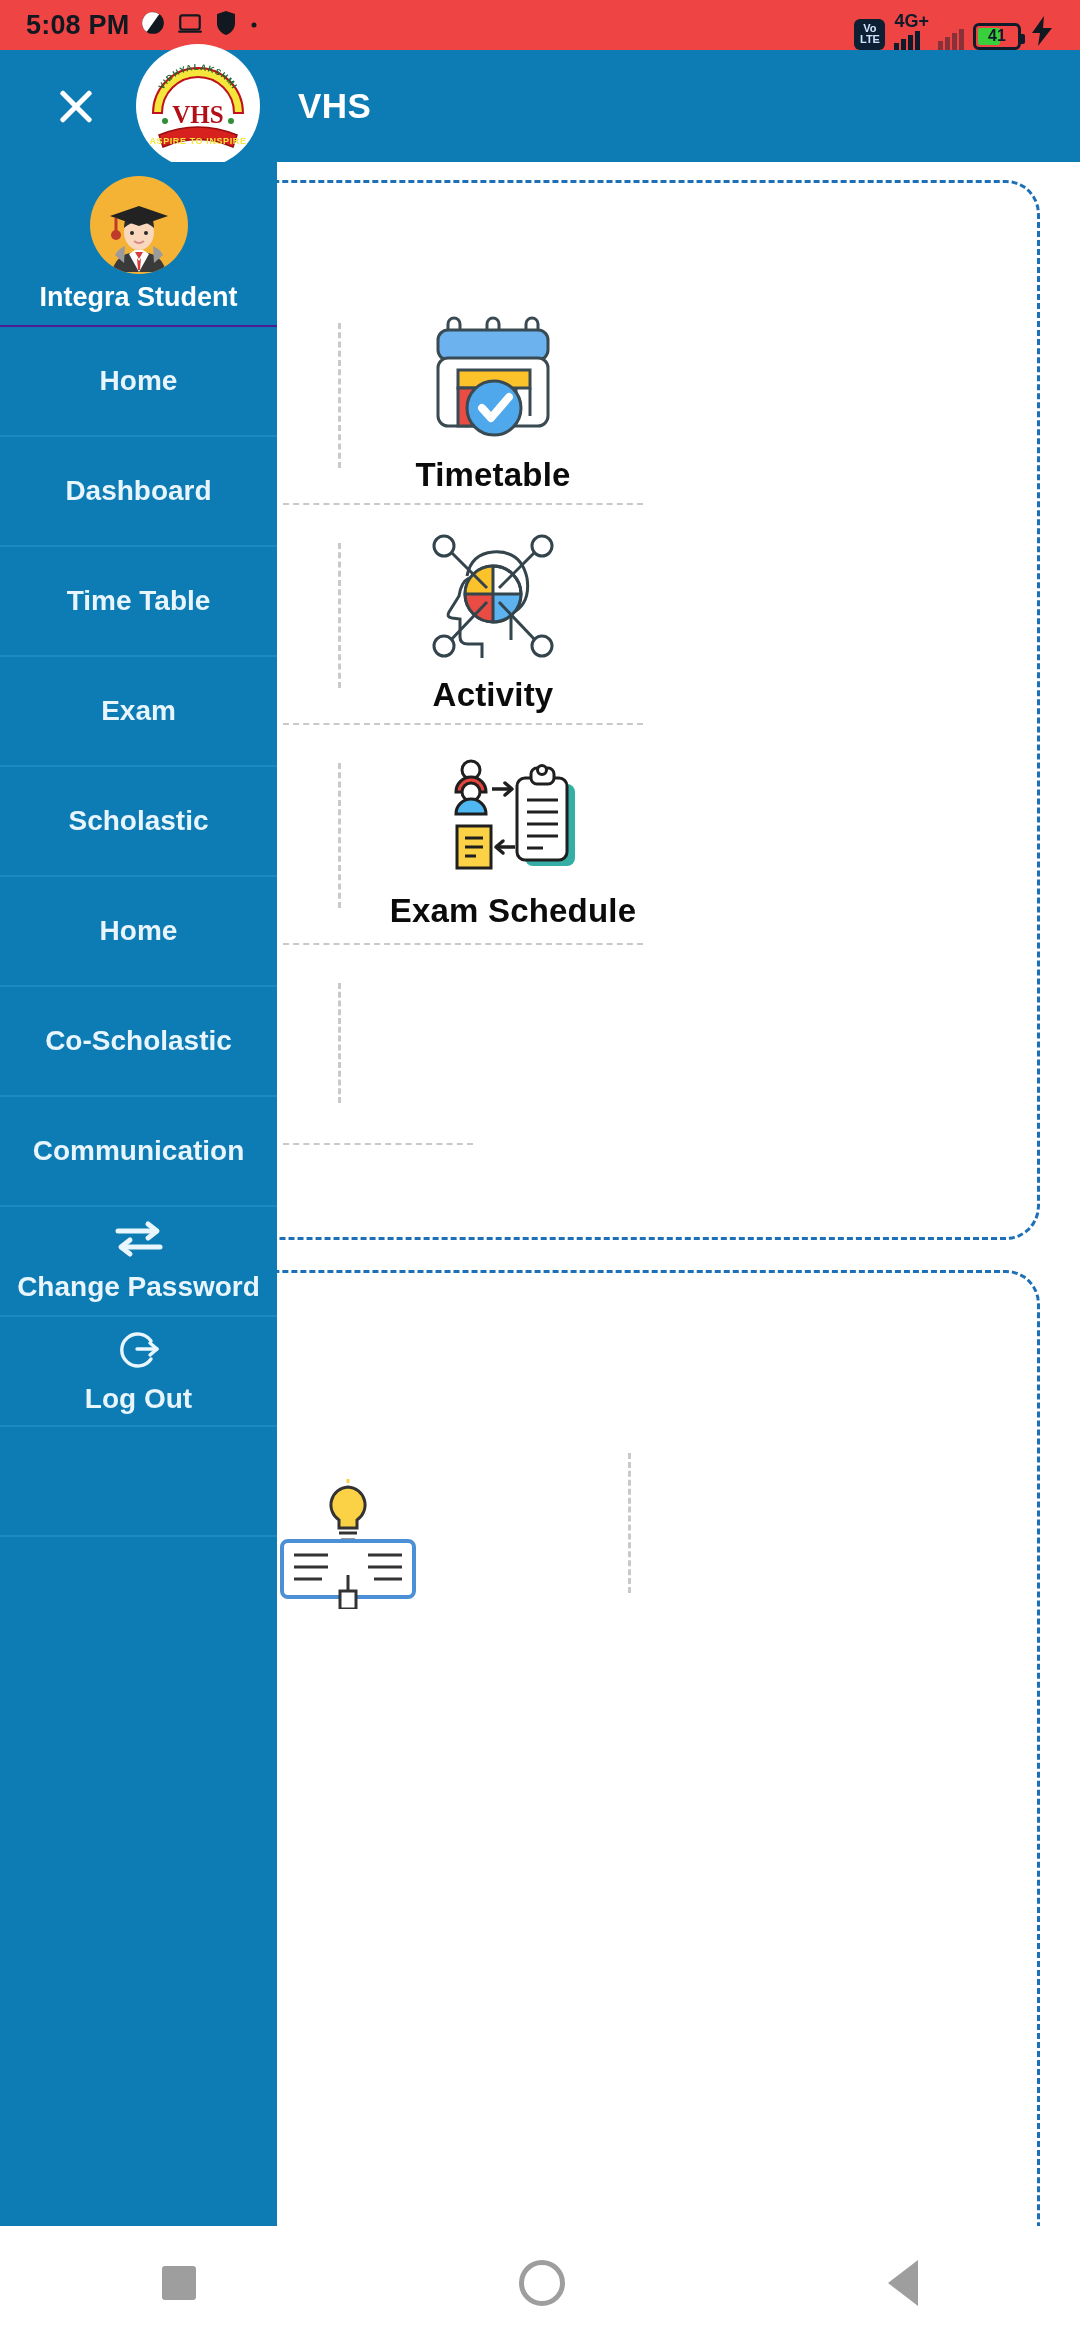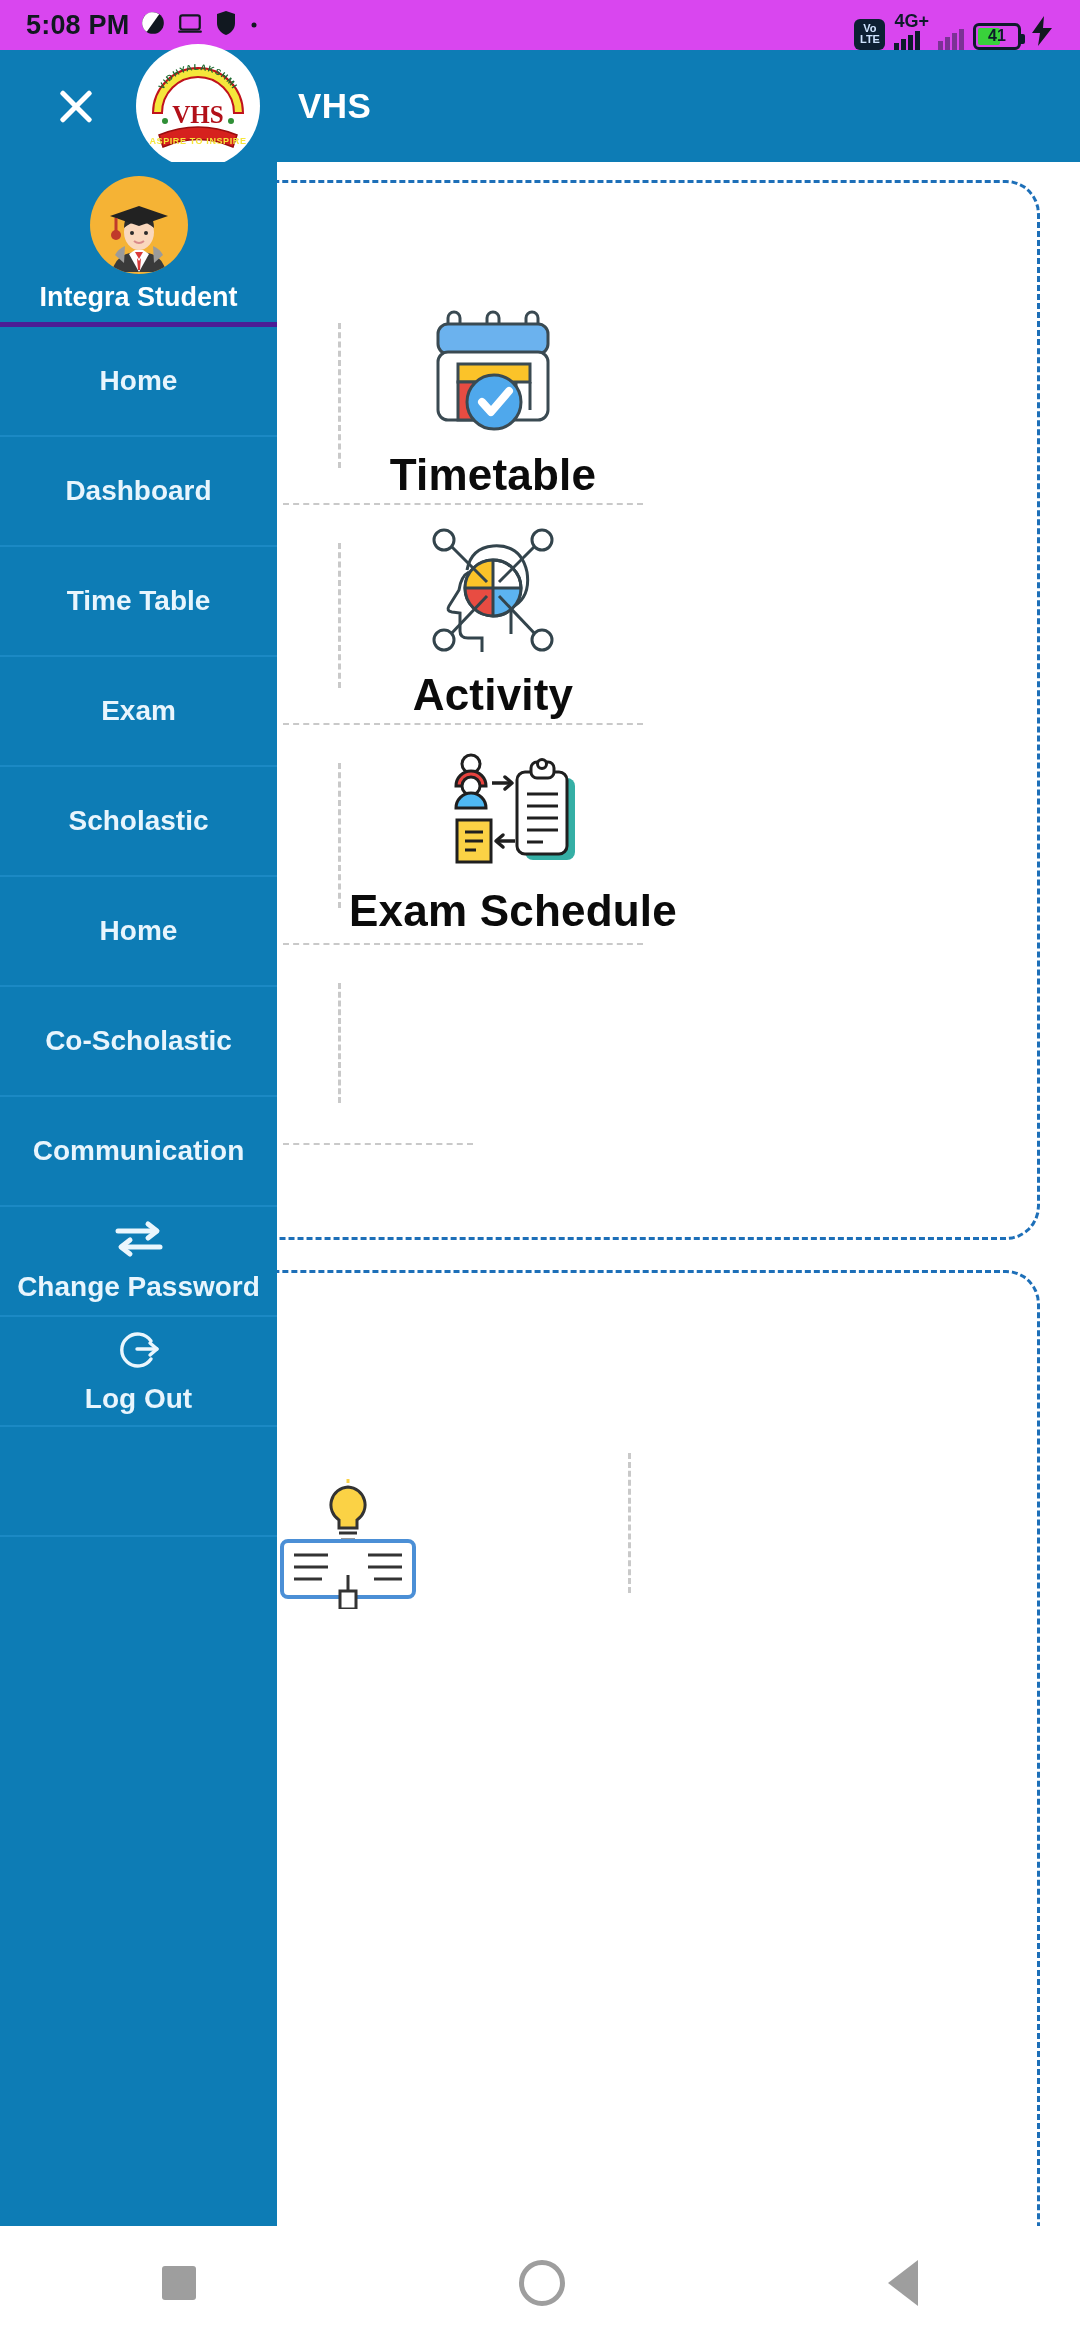--- a/index.html
+++ b/index.html
@@ -7,21 +7,21 @@
   body {
     font-family: "Liberation Sans", sans-serif;
     background:#ffffff;
     position:relative;
     overflow:hidden;
   }
 
   
   .statusbar{
     position:absolute; left:0; top:0; width:1080px; height:50px;
-    background:#d946ef; display:flex; align-items:center;
+    background:#ef4444; display:flex; align-items:center;
     padding:0 26px; color:#0d1b2a;
   }
   .sb-left{ display:flex; align-items:center; gap:11px; }
   .sb-time{ font-size:27px; font-weight:600; color:#111820; letter-spacing:.2px;}
   .sb-ico{ display:block; }
   .sb-right{ margin-left:auto; display:flex; align-items:flex-end; gap:9px;padding-left:44px; }
   .volte{
     width:31px;height:31px;border-radius:6px;background:#0d2033;
     display:flex;flex-direction:column;align-items:center;justify-content:center;
     color:#cfe4ff;font-size:11px;font-weight:700;line-height:11px;
@@ -76,33 +76,33 @@
 
   .card-title{
     position:absolute;left:40px;top:22px;
     font-size:42px;font-weight:700;color:#0D7CB5;
   }
   .tile{
     position:relative;
     display:flex;flex-direction:column;align-items:center;justify-content:center;
   }
   .tile-label{
-    font-size:44px;font-weight:700;color:#0b0b0b;margin-top:14px;letter-spacing:.2px;
+    font-size:33px;font-weight:700;color:#0b0b0b;margin-top:14px;letter-spacing:.2px;
   }
   .hdiv{ position:absolute; height:0; border-top:2px dashed #c9c9c9; }
   .vdiv{ position:absolute; width:0; border-left:3px dashed #c9c9c9; }
 
   
   .drawer{
     position:absolute;left:0;top:162px;width:277px;height:2064px;
     background:#0D7CB5;overflow:hidden;
   }
   .drawer-head{
     height:165px;display:flex;flex-direction:column;align-items:center;justify-content:flex-start;
-    padding-top:14px;border-bottom:5px solid #4c1d95;
+    padding-top:14px;border-bottom:2px solid #4c1d95;
   }
   .avatar{
     width:98px;height:98px;border-radius:50%;background:#F5B335;
     display:flex;align-items:flex-end;justify-content:center;overflow:hidden;flex:0 0 auto;
   }
   .drawer-user{
     color:#ffffff;font-size:27px;font-weight:700;margin-top:8px;
   }
   .d-item{
     height:110px;border-bottom:2px solid #1b89c4;

